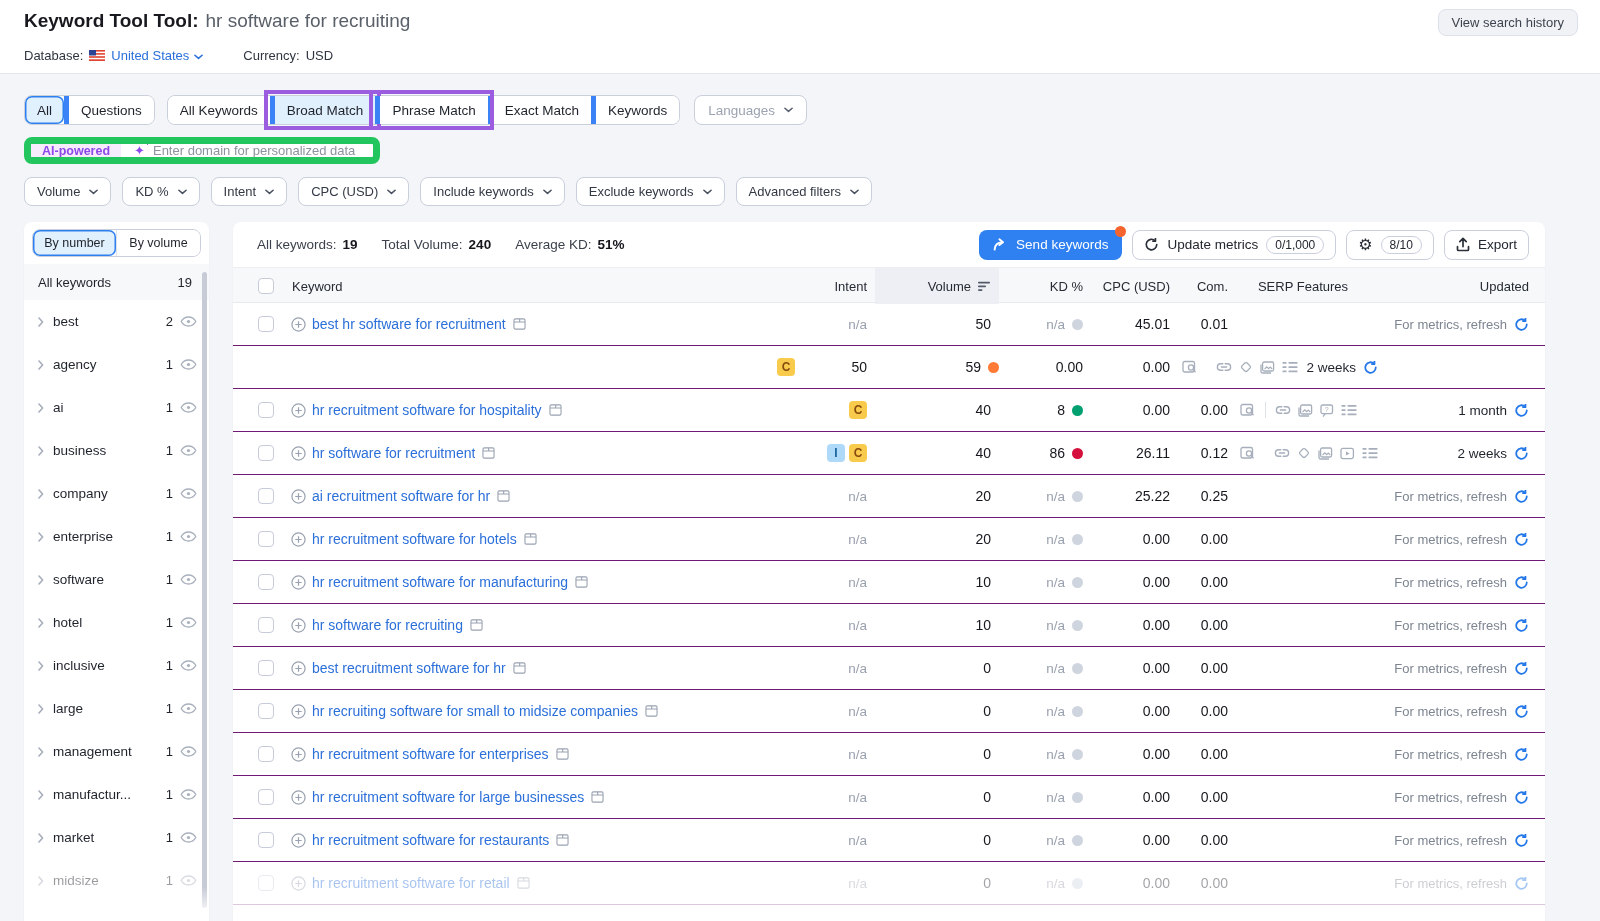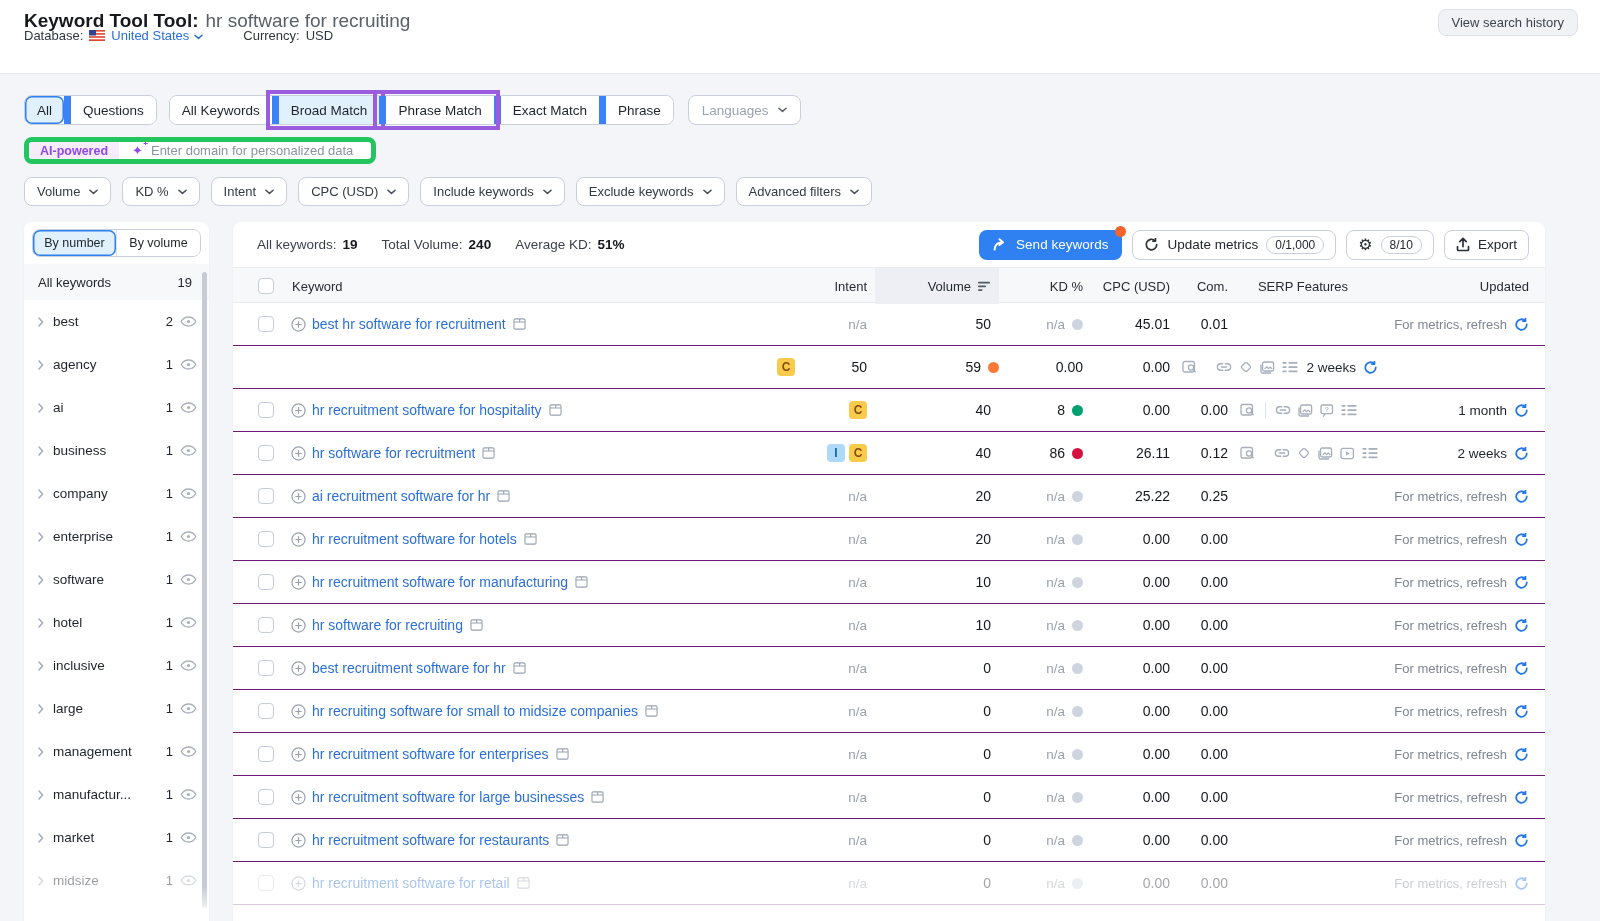--- a/index.html
+++ b/index.html
@@ -3,41 +3,41 @@
 <meta charset="utf-8">
 <style>
   * { box-sizing: border-box; }
   body { margin:0; font-family:"Liberation Sans", sans-serif; background:#F4F5F8; width:1600px; height:921px; overflow:hidden; }
   .canvas { position:relative; width:1600px; height:921px; }
 
   
   .topbar { position:absolute; top:0; left:0; width:1600px; height:74px; background:#fff; border-bottom:1px solid #E4E7ED; }
   .title-wrap { position:absolute; left:24px; top:10px; font-size:19px; color:#17191E; font-weight:700; }
   .title-wrap .query { color:#5A6069; font-weight:400; margin-left:7px; }
-  .meta-row { position:absolute; left:24px; top:28px; display:flex; align-items:center; font-size:13px; color:#2F3540; }
+  .meta-row { position:absolute; left:24px; top:48px; display:flex; align-items:center; font-size:13px; color:#2F3540; }
   .meta-row .lbl { margin-right:6px; }
   .db-link { color:#2B6FD9; display:flex; align-items:center; gap:5px; cursor:pointer; }
   .db-link .flag { display:flex; margin-right:1px; }
   .currency-group { margin-left:40px; display:flex; gap:6px; }
   .view-history { position:absolute; right:22px; top:9px; height:27px; padding:0 13px; background:#F0F2F6; border:1px solid #DDE1E9; border-radius:8px; font-size:13px; color:#3E444E; font-family:inherit; cursor:pointer; }
 
   
   .tabs-row { position:absolute; left:24px; top:95px; display:flex; gap:12px; height:30px; }
   .seg { display:flex; border:1px solid #C9CFDB; border-radius:8px; background:#fff; }
-  .seg-btn { position:relative; height:28px; padding:0 12px; background:#fff; border:none; border-left:7px solid #3b82f6; font-size:13.5px; color:#1F232B; font-family:inherit; cursor:pointer; white-space:nowrap; }
+  .seg-btn { position:relative; height:28px; padding:0 12px; background:#fff; border:none; border-left:5px solid #3b82f6; font-size:13.5px; color:#1F232B; font-family:inherit; cursor:pointer; white-space:nowrap; }
   .seg-btn:first-child { border-left:none; border-radius:7px 0 0 7px; }
   .seg-btn:last-child { border-radius:0 7px 7px 0; }
   .seg-btn.selected { background:#E1F0FD; }
   .seg-btn.blue-border { box-shadow:inset 0 0 0 1.5px #2E80F0; border-radius:7px; }
   .seg-btn.annotated { outline:4px solid #9C5CE0; outline-offset:2px; z-index:2; }
   .lang-btn { height:30px; border:1px solid #C9CFDB; border-radius:8px; background:#fff; color:#9CA3B0; font-size:13.5px; display:flex; align-items:center; gap:9px; padding:0 13px; font-family:inherit; margin-left:2px; cursor:pointer; }
   .lang-btn .chev { color:#5A6170; display:flex; }
 
   
-  .ai-row { position:absolute; left:24px; top:137px; display:flex; height:27px; border:5px solid #22c55e; border-radius:8px; overflow:hidden; background:#fff;justify-content:center; }
+  .ai-row { position:absolute; left:24px; top:137px; display:flex; height:27px; border:7px solid #22c55e; border-radius:8px; overflow:hidden; background:#fff;justify-content:center; }
   .ai-badge { background:#F6ECFE; color:#8F49E8; font-size:12.5px; font-weight:600; display:flex; align-items:center; padding:0 11px; }
   .ai-input { display:flex; align-items:center; gap:8px; padding:0 13px; width:252px; color:#8C93A0; font-size:13px; cursor:text; }
   .sparkle { color:#8F49E8; position:relative; font-size:13px; line-height:1; }
   .sparkle::after { content:"+"; position:absolute; top:-4px; right:-5px; font-size:8px; font-weight:700; }
 
   
   .filters-row { position:absolute; left:24px; top:177px; display:flex; gap:11px; }
   .filter-btn { height:29px; padding:0 12px; border:1px solid #C9CFDB; border-radius:8px; background:#fff; font-size:13px; color:#333945; display:flex; align-items:center; gap:9px; font-family:inherit; cursor:pointer; }
   .filter-btn .chev { color:#4A5160; display:flex; }
 
@@ -144,21 +144,21 @@
   <div class="tabs-row">
     <div class="seg" id="tabs-group1">
         <button class="seg-btn selected blue-border">All</button>
         <button class="seg-btn">Questions</button>
       </div>
     <div class="seg" id="tabs-group2">
         <button class="seg-btn">All Keywords</button>
         <button class="seg-btn selected annotated">Broad Match</button>
         <button class="seg-btn annotated">Phrase Match</button>
         <button class="seg-btn">Exact Match</button>
-        <button class="seg-btn">Phrase</button>
+        <button class="seg-btn">Keywords</button>
       </div>
     <button class="lang-btn">
       <span>Languages</span>
       <span class="chev">
           <svg width="9" height="6" viewBox="0 0 10 6">
             <path d="M1 1l4 3.6L9 1" fill="none" stroke="currentColor" stroke-width="1.7" stroke-linecap="round" stroke-linejoin="round"></path>
           </svg>
         </span>
     </button>
   </div>

